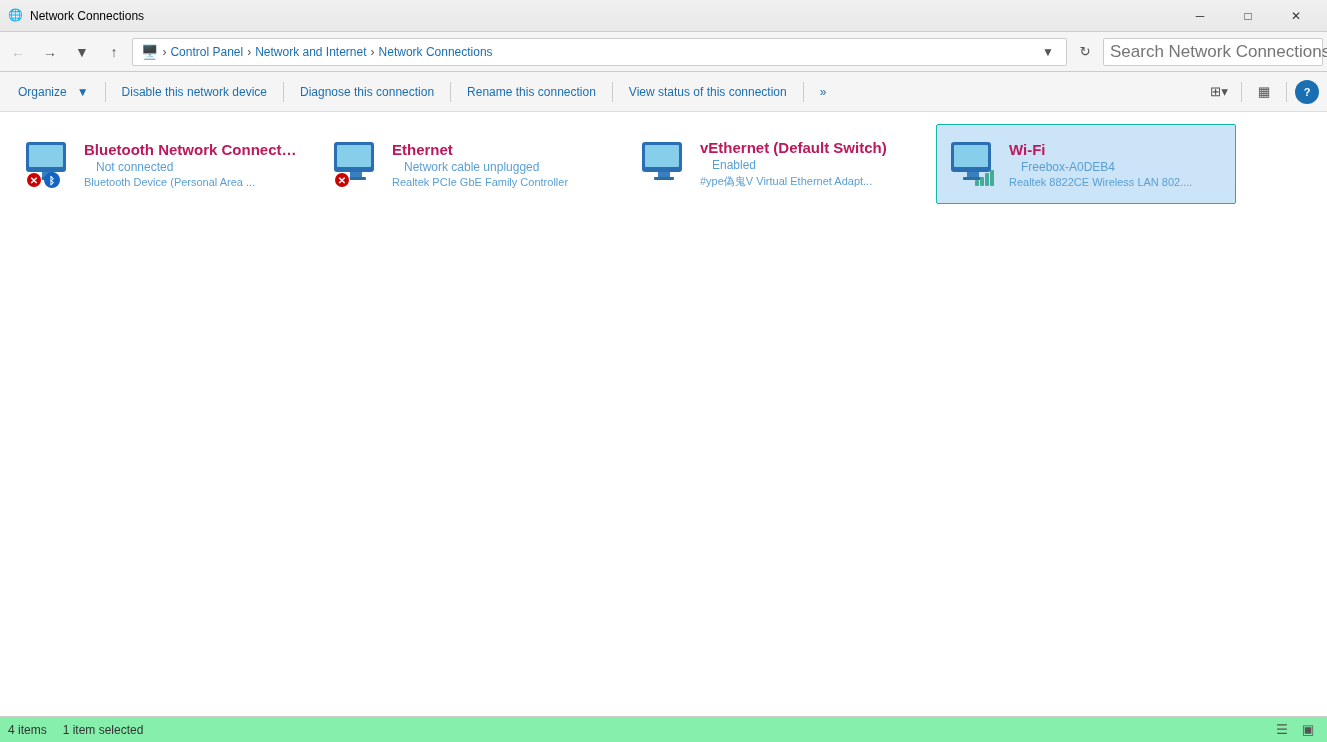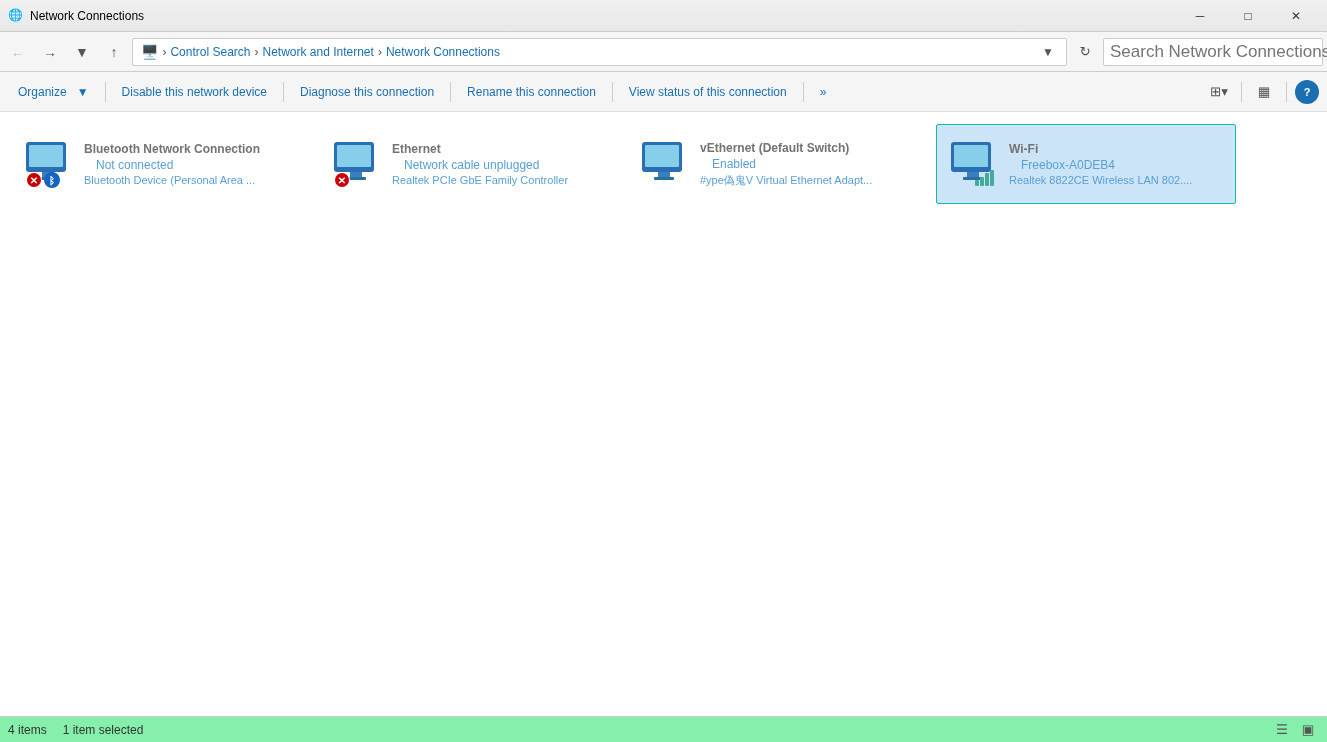--- a/index.html
+++ b/index.html
@@ -96,21 +96,21 @@
     }
 
     
     .connection-item {
       width: 300px; height: 80px; display: flex; align-items: center;
       padding: 8px 12px; gap: 12px; border-radius: 2px; cursor: pointer;
     }
     .connection-item.selected { background: #cce4f7; border: 1px solid #7eb8e8; }
     .conn-icon { position: relative; width: 48px; height: 48px; flex-shrink: 0; }
     .conn-info { flex: 1; overflow: hidden; }
-    .conn-name { font-size: 12px; font-weight: 600; color: #737373; white-space: nowrap; overflow: hidden; text-overflow: ellipsis; }
+    .conn-name { font-size: 15px; font-weight: 600; color: #be185d; white-space: nowrap; overflow: hidden; text-overflow: ellipsis; }
     .conn-status { font-size: 12px; color: #5a9fd4; margin: 2px 12px; }
     .conn-adapter { font-size: 11px; color: #5a9fd4; white-space: nowrap; overflow: hidden; text-overflow: ellipsis; }
 
     
     .status-bar {
       height: 26px; background: #86efac; border-top: 1px solid #ccc;
       display: flex; align-items: center; padding: 0 8px; gap: 16px;
     }
     .status-text { font-size: 12px; color: #333; }
     .status-right { margin-left: auto; display: flex; gap: 4px; }
@@ -136,21 +136,21 @@
 <div class="address-bar">
   <button class="nav-btn disabled">←</button>
   <button class="nav-btn">→</button>
   <button class="nav-btn">▼</button>
   <button class="nav-btn">↑</button>
 
   <div class="address-path">
     <div class="address-path-parts">
       <span style="color:#555;font-size:14px;">🖥️</span>
       <span class="path-sep">›</span>
-      <span class="path-part">Control Search</span>
+      <span class="path-part">Control Panel</span>
       <span class="path-sep">›</span>
       <span class="path-part">Network and Internet</span>
       <span class="path-sep">›</span>
       <span class="path-part">Network Connections</span>
     </div>
     <div class="path-dropdown">▼</div>
   </div>
 
   <button class="refresh-btn">↻</button>
 

